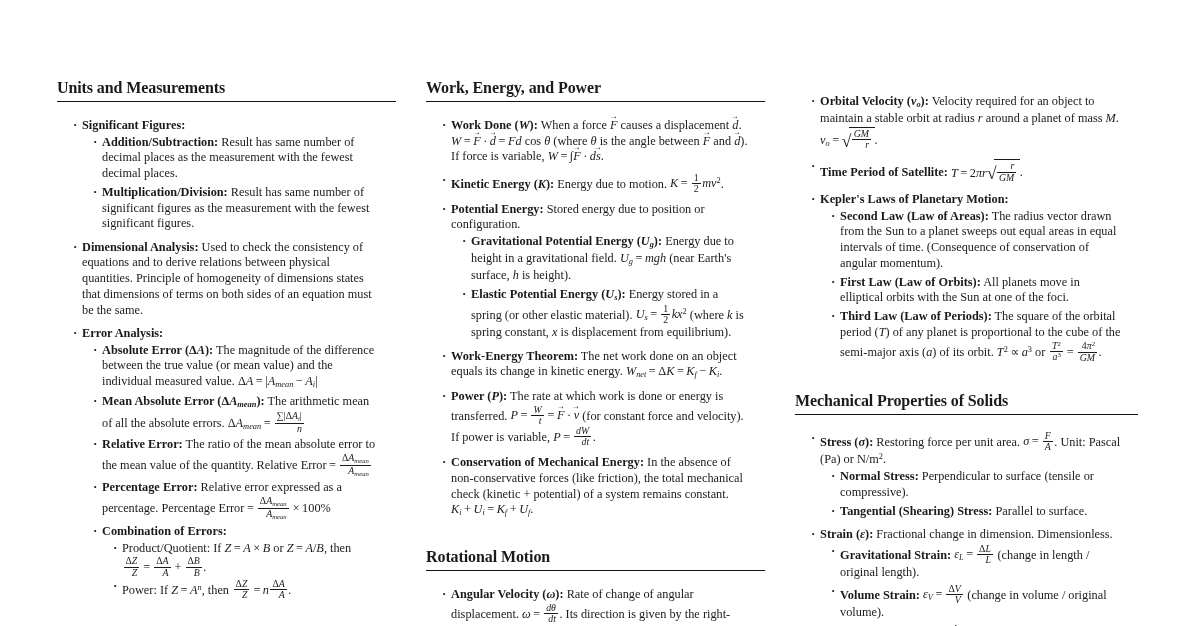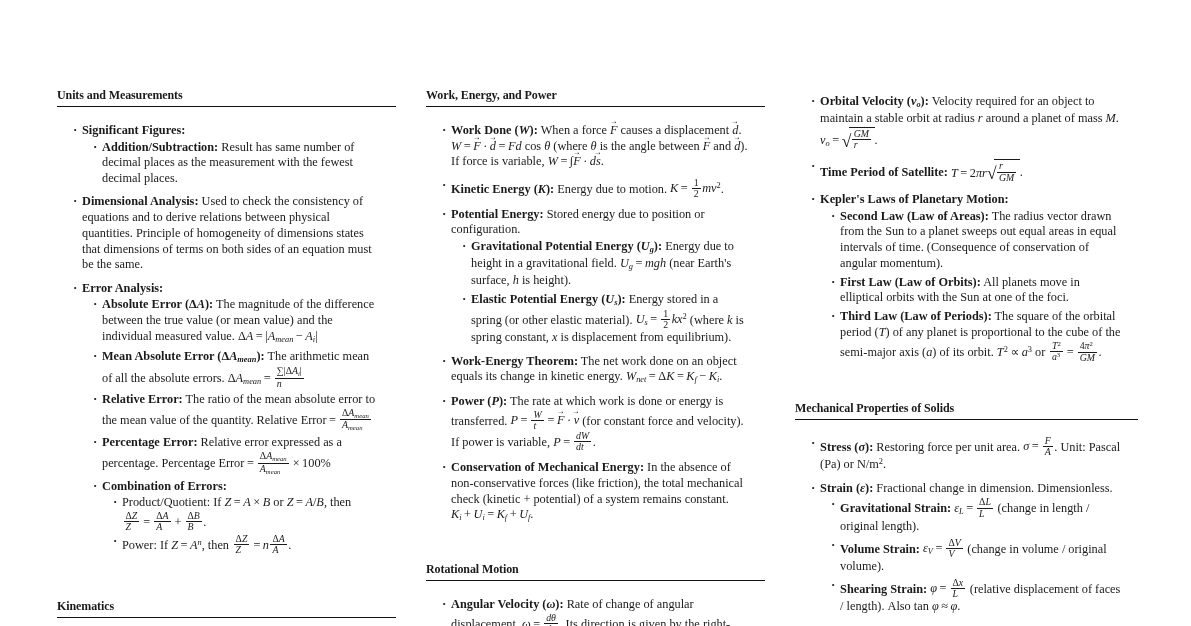--- a/index.html
+++ b/index.html
@@ -16,23 +16,23 @@
     position:absolute; left:0; top:0;
     width:1191px; height:626px;
     display:flex;
     gap:30px;
     padding:78px 53px 0 57px;
   }
   .col { width:348px; overflow:hidden; }
   .col-3 { width:352px; }
 
   h2.section {
-    font-size:12px;
+    font-size:16px;
     font-weight:bold;
-    margin:10px 0 3px 0;
+    margin:0 0 3px 0;
     padding:0;
     line-height:1.25;
     letter-spacing:-0.1px;
     font-family:"Liberation Serif", serif;
   }
   .rule { border-top:1.6px solid #111; margin:0 0 7px 0; height:0; }
   .sec-gap { height:17px; }
   .sec-gap-sm { height:12px; }
 
   ul { list-style:none; margin:16px; padding:0; }
@@ -69,21 +69,21 @@
   .m {
     font-family:"Liberation Serif", serif;
     font-style:italic;
     white-space:nowrap;
   }
   .mr { font-style:normal; }
   .op { font-style:normal; padding:0 2.5px; }
   .frac {
     display:inline-block;
     vertical-align:-0.48em;
-    text-align:left;
+    text-align:right;
     font-size:0.8em;
     line-height:1.04;
     margin:0 1.5px;
   }
   .frac .num { display:block; border-bottom:1px solid #1a1a1a; padding:0 2px; }
   .frac .den { display:block; padding:0 2px; }
   sub { font-size:0.68em; vertical-align:-0.28em; font-style:italic; }
   sup { font-size:0.68em; vertical-align:0.5em; font-style:normal; }
   .vec { position:relative; display:inline-block; padding-top:0px; }
   .vec::after {
@@ -113,20 +113,24 @@
     <h2 class="section">Units and Measurements</h2>
     <div class="rule"></div>
 
     <ul>
       <li class="l1">
         <span class="term">Significant Figures:</span>
         <ul class="nest">
           <li class="l2">
             <span class="term">Addition/Subtraction:</span>
             <span>Result has same number of decimal places as the measurement with the fewest decimal places.</span>
+          </li>
+          <li class="l2">
+            <span class="term">Multiplication/Division:</span>
+            <span>Result has same number of significant figures as the measurement with the fewest significant figures.</span>
           </li>
         </ul>
       </li>
 
       <li class="l1">
         <span class="term">Dimensional Analysis:</span>
         <span>Used to check the consistency of equations and to derive relations between physical quantities. Principle of homogeneity of dimensions states that dimensions of terms on both sides of an equation must be the same.</span>
       </li>
 
       <li class="l1">
@@ -320,20 +324,30 @@
     <div class="sec-gap-sm"></div>
     <h2 class="section">Mechanical Properties of Solids</h2>
     <div class="rule"></div>
 
     <ul>
       <li class="l1">
         <span class="term"><span>Stress (</span><span class="m">σ</span><span>):</span></span>
         <span>Restoring force per unit area.</span>
         <span class="m">σ<span class="op">=</span><span class="frac"><span class="num">F</span><span class="den">A</span></span></span><span>.</span>
         <span>Unit: Pascal (Pa) or N/m</span><span class="m mr"><sup>2</sup></span><span>.</span>
+        <ul class="nest">
+          <li class="l2">
+            <span class="term">Normal Stress:</span>
+            <span>Perpendicular to surface (tensile or compressive).</span>
+          </li>
+          <li class="l2">
+            <span class="term">Tangential (Shearing) Stress:</span>
+            <span>Parallel to surface.</span>
+          </li>
+        </ul>
       </li>
 
       <li class="l1">
         <span class="term"><span>Strain (</span><span class="m">ε</span><span>):</span></span>
         <span>Fractional change in dimension. Dimensionless.</span>
         <ul class="nest">
           <li class="l2">
             <span class="term">Gravitational Strain:</span>
             <span class="m">ε<sub>L</sub><span class="op">=</span><span class="frac"><span class="num"><span class="mr">Δ</span>L</span><span class="den">L</span></span></span>
             <span>(change in length / original length).</span>

